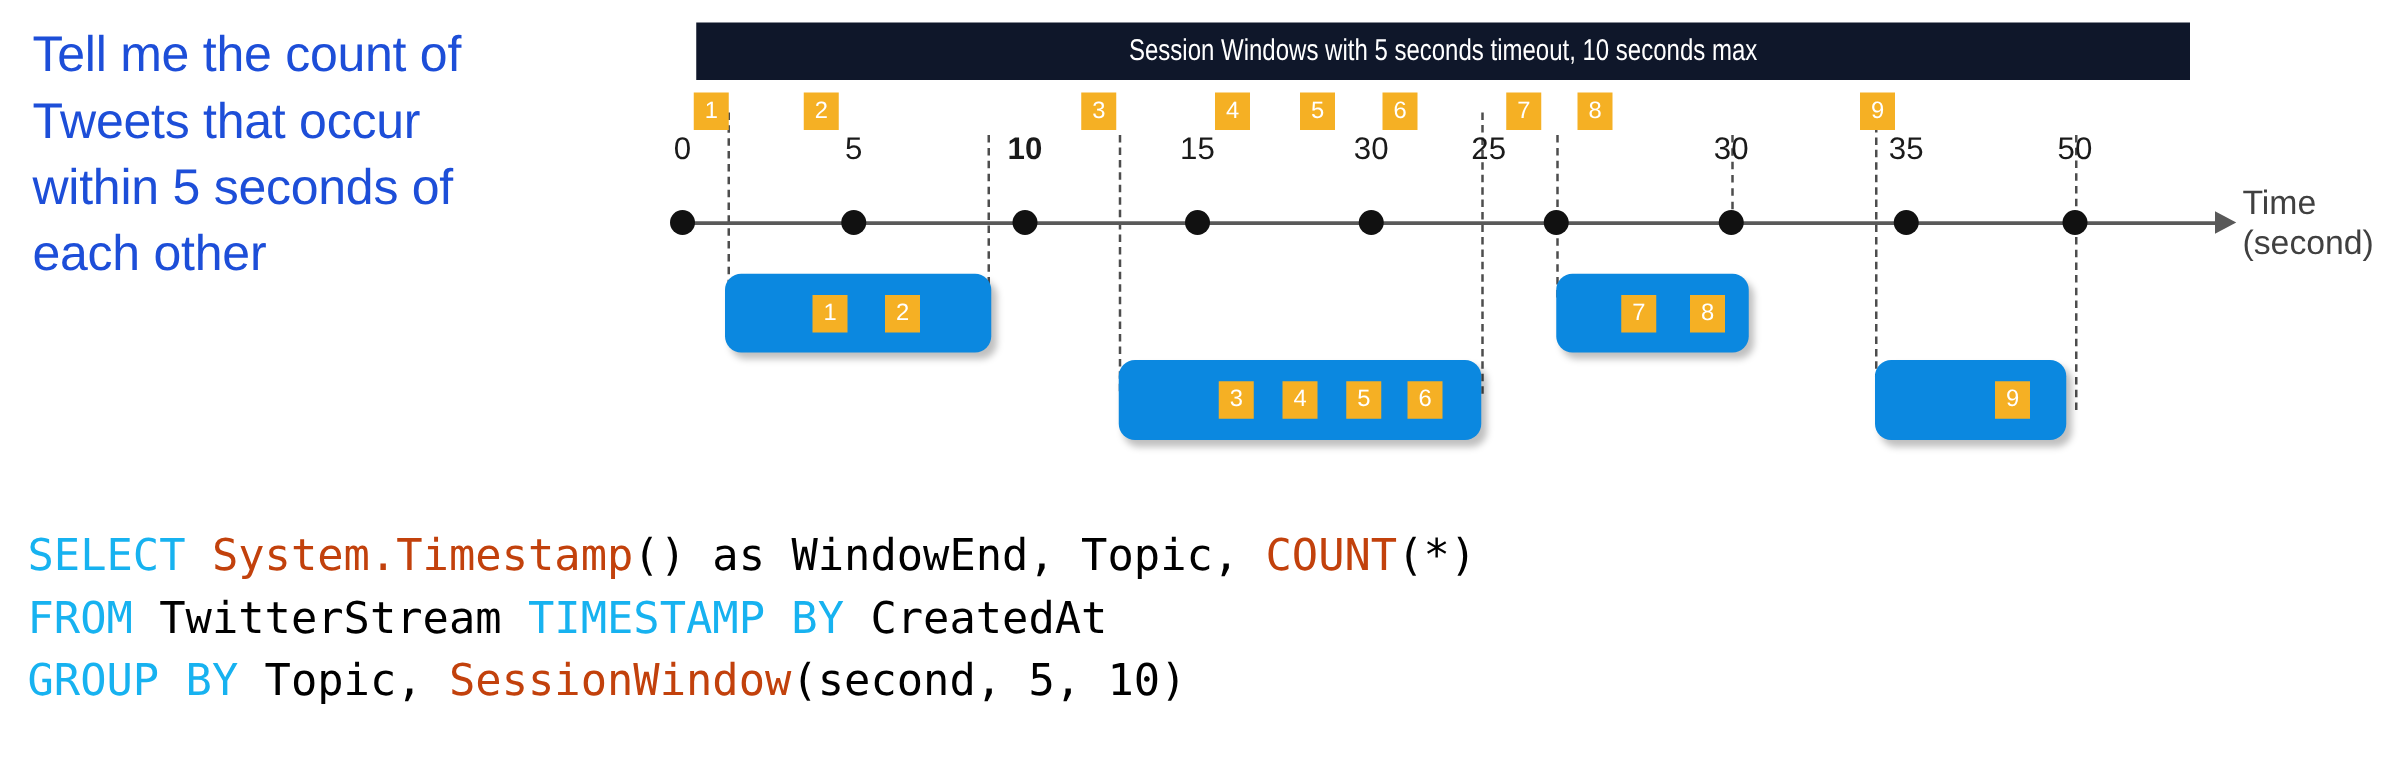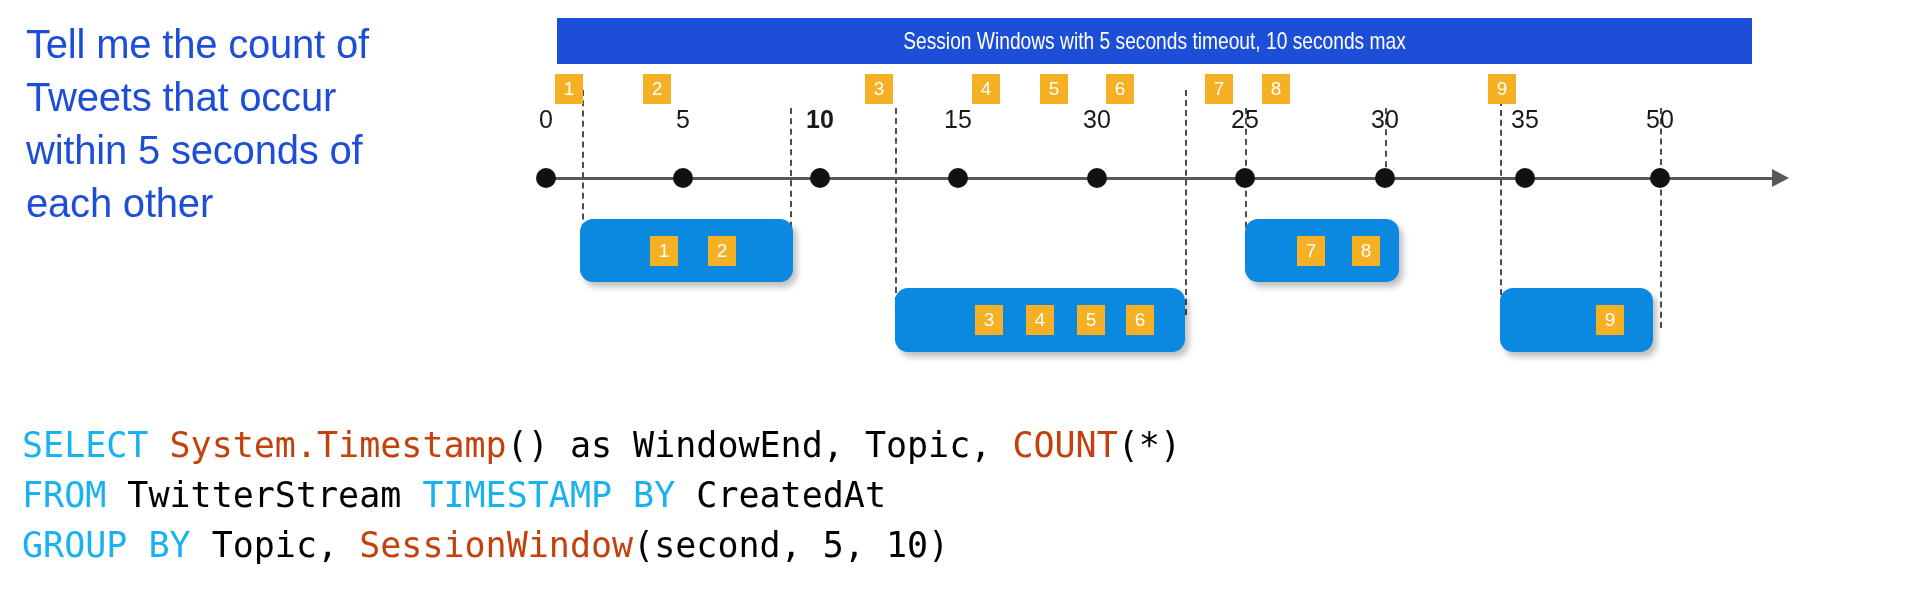--- a/index.html
+++ b/index.html
@@ -29,21 +29,21 @@
     position:absolute;
     left:0; top:0;
     width:1912px; height:400px;
   }
 
   
   .banner{
     position:absolute;
     left:557px; top:18px;
     width:1195px; height:46px;
-    background:#1d4ed8;
+    background:#0f172a;
   }
   .banner-label{
     position:absolute;
     left:0; right:0; top:0;
     height:46px;
     line-height:46px;
     text-align:center;
     color:#ffffff;
     font-family:"Liberation Sans", sans-serif;
     font-size:24px;
@@ -162,34 +162,38 @@
       <div class="dash-line" style="left: 895px; top: 108px; height: 205px;"></div>
       <div class="dash-line" style="left: 1185px; top: 90px; height: 225px;"></div>
       <div class="dash-line" style="left: 1245px; top: 108px; height: 130px;"></div>
       <div class="dash-line" style="left: 1385px; top: 108px; height: 70px;"></div>
       <div class="dash-line" style="left: 1500px; top: 90px; height: 225px;"></div>
       <div class="dash-line" style="left: 1660px; top: 108px; height: 220px;"></div>
     </div>
 
   <div class="axis-line"></div>
   <div class="axis-arrow"></div>
+  <div class="axis-caption">
+    <span>Time</span>
+    <span class="sub">(second)</span>
+  </div>
 
   <div id="ticks">
       <div class="tick-dot" style="left: 546px;"></div>
       <div class="tick-label" style="left: 546px;">0</div>
       <div class="tick-dot" style="left: 683px;"></div>
       <div class="tick-label" style="left: 683px;">5</div>
       <div class="tick-dot" style="left: 820px;"></div>
       <div class="tick-label" style="left: 820px; font-weight: bold;">10</div>
       <div class="tick-dot" style="left: 958px;"></div>
       <div class="tick-label" style="left: 958px;">15</div>
       <div class="tick-dot" style="left: 1097px;"></div>
       <div class="tick-label" style="left: 1097px;">30</div>
       <div class="tick-dot" style="left: 1245px;"></div>
-      <div class="tick-label" style="left: 1245px; text-align: right;">25</div>
+      <div class="tick-label" style="left: 1191px; text-align: right;">25</div>
       <div class="tick-dot" style="left: 1385px;"></div>
       <div class="tick-label" style="left: 1385px;">30</div>
       <div class="tick-dot" style="left: 1525px;"></div>
       <div class="tick-label" style="left: 1525px;">35</div>
       <div class="tick-dot" style="left: 1660px;"></div>
       <div class="tick-label" style="left: 1660px;">50</div>
     </div>
 
   <div id="events">
       <div class="event-badge" style="left: 555px; top: 74px;">1</div>

